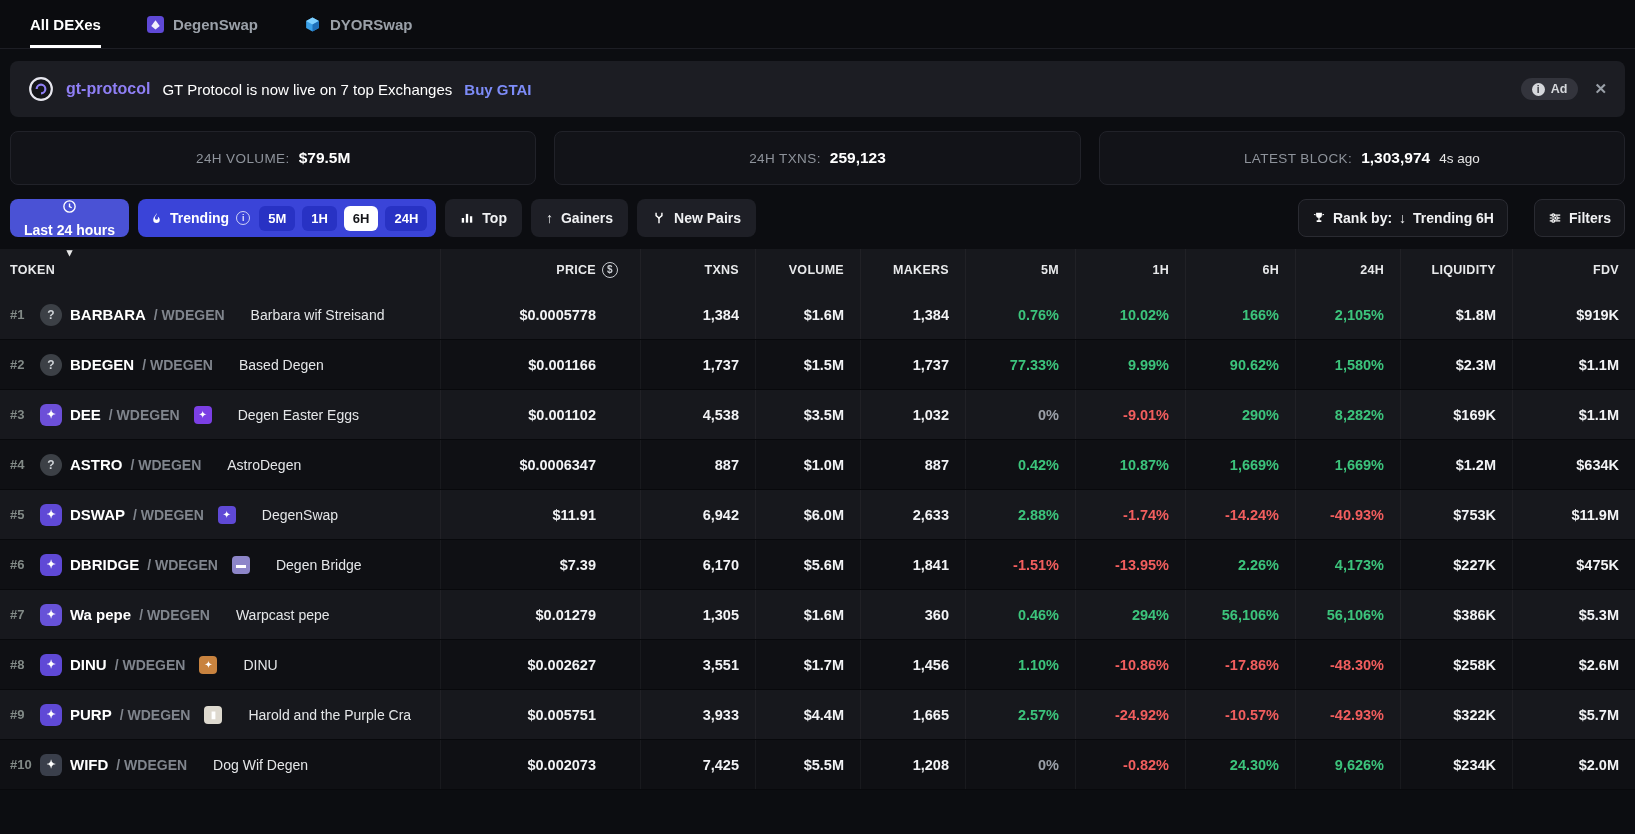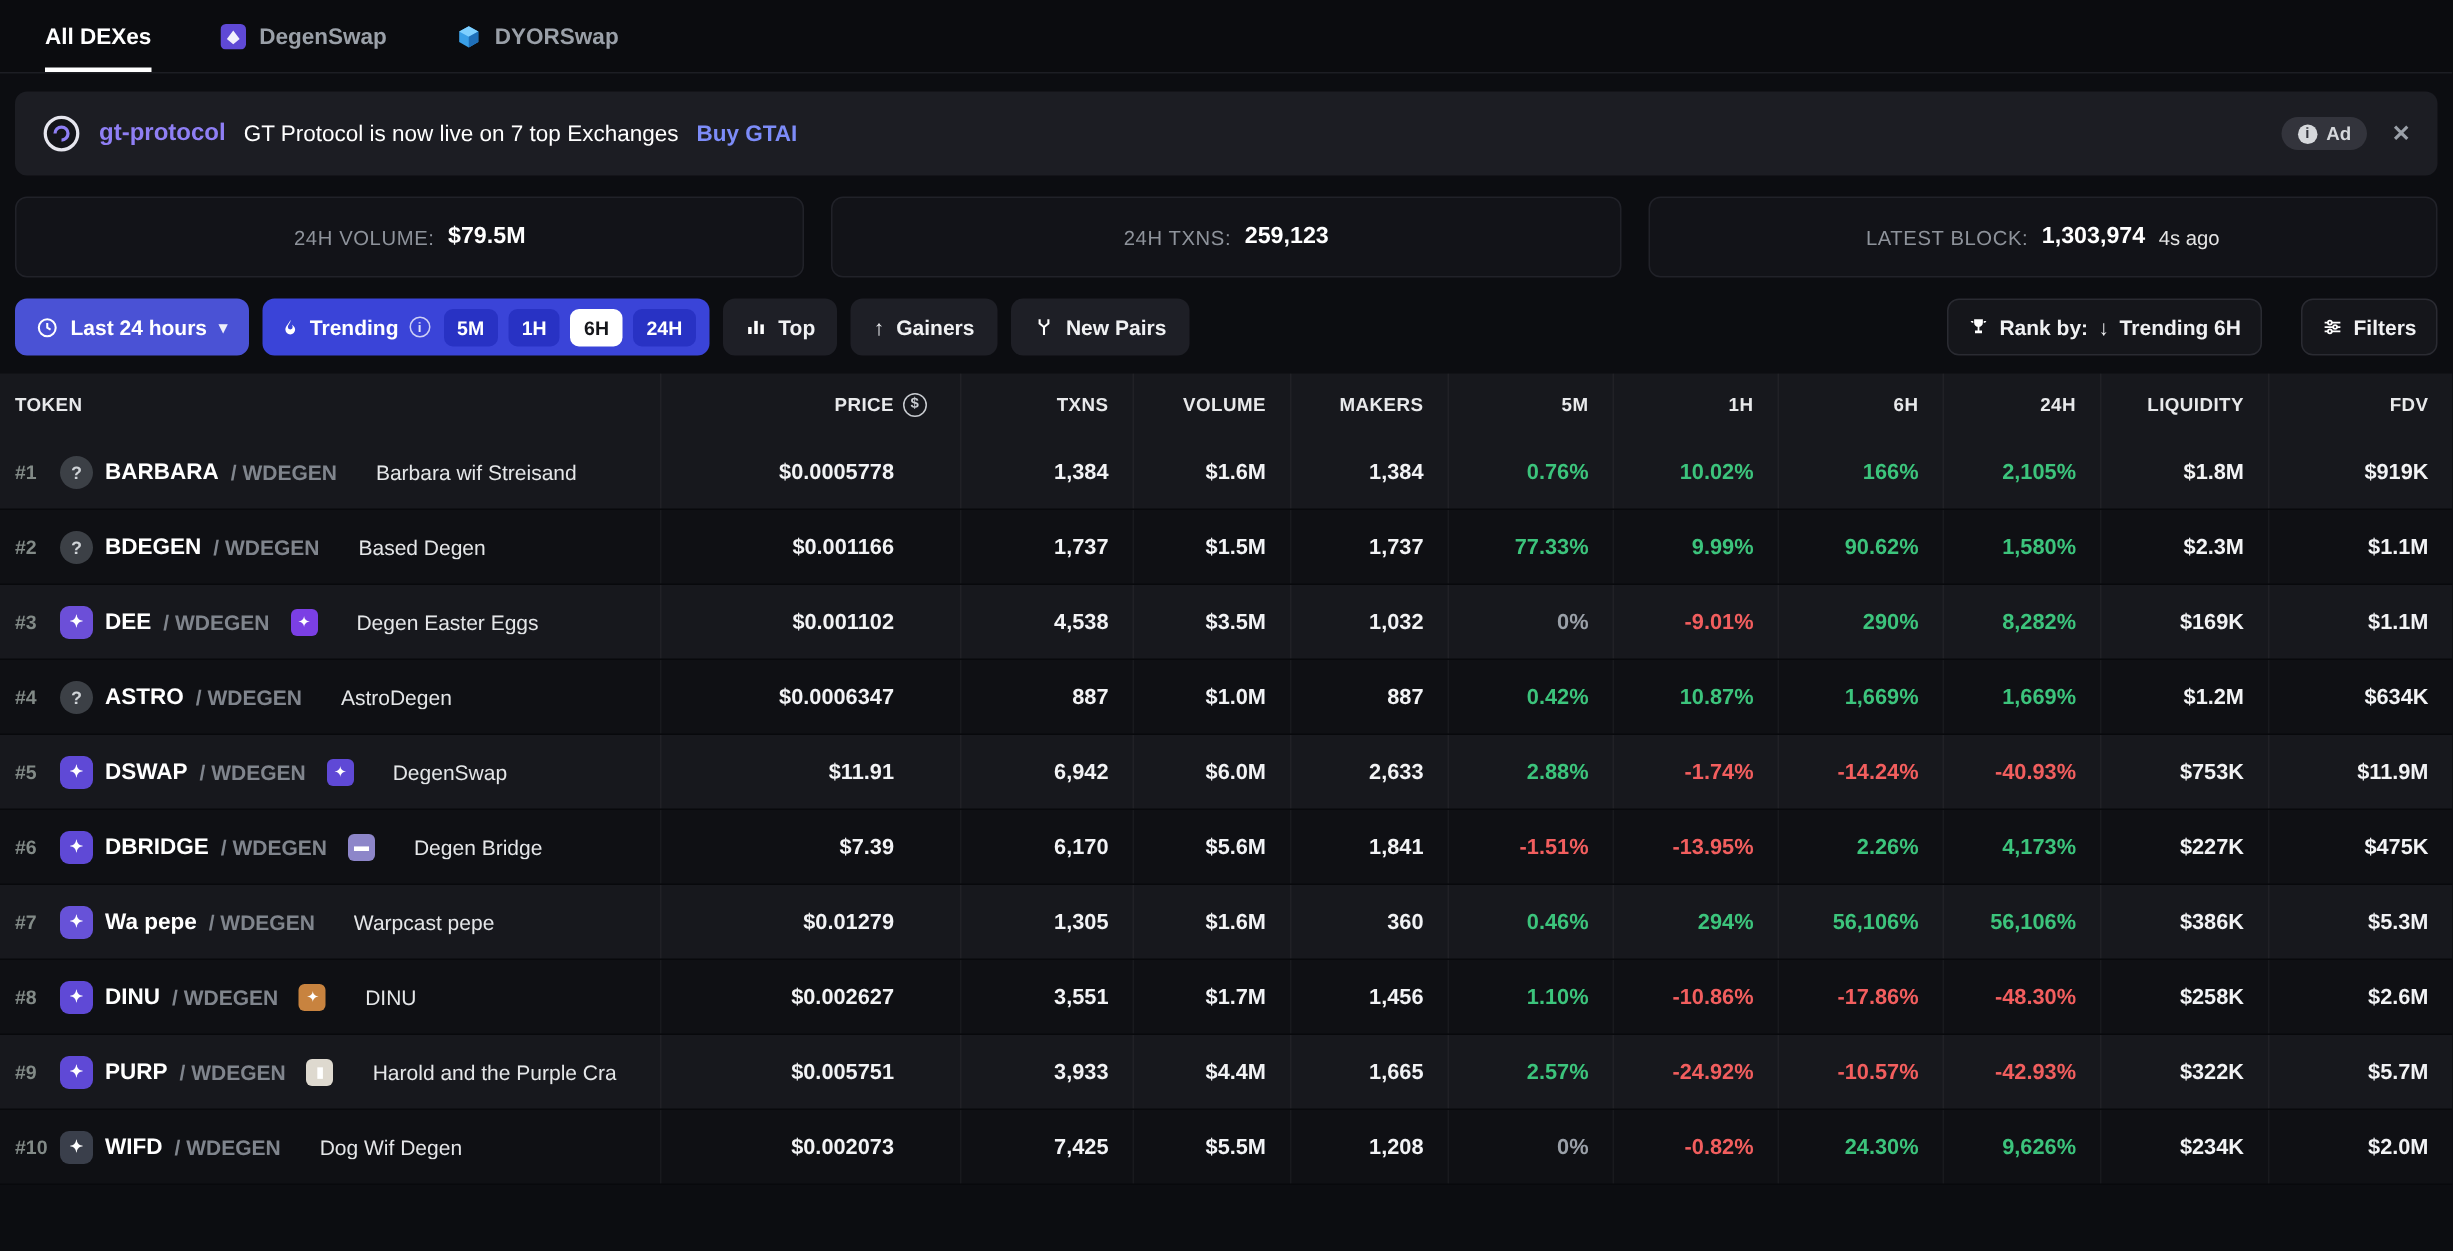--- a/index.html
+++ b/index.html
@@ -36,21 +36,21 @@
   .stats { display: flex; gap: 18px; margin: 0 10px 14px; }
   .stat { flex: 1; background: #121318; border: 1px solid #212229; border-radius: 8px; height: 54px;
           display: flex; align-items: center; justify-content: center; gap: 9px; }
   .stat-label { color: #8e939b; font-size: 13.5px; letter-spacing: .4px; }
   .stat-value { color: #ffffff; font-weight: 800; font-size: 15.5px; }
   .stat-suffix { color: #e5e5e5; font-size: 13.5px; }
 
   
   .toolbar { display: flex; align-items: center; gap: 9px; margin: 0 10px 12px; }
   .btn-time { background: #4a52d5; color: #fff; font-weight: 700; border-radius: 8px;
-              padding: 0 14px; height: 38px; display: flex; align-items: center; gap: 8px; font-size: 14px; }
+              padding: 0 14px; height: 38px; display: flex; align-items: center; gap: 8px; font-size: 14px; flex-direction: column; }
   .caret { font-size: 11px; opacity: .9; }
   .trending { background: #3a44d8; border-radius: 8px; padding: 0 9px 0 12px; height: 38px;
               display: flex; align-items: center; gap: 7px; color: #fff; font-weight: 700; font-size: 14px; }
   .info-outline { width: 14px; height: 14px; border-radius: 50%; border: 1.3px solid rgba(255,255,255,.75);
                   color: rgba(255,255,255,.85); font-size: 9px; font-weight: 800;
                   display: inline-flex; align-items: center; justify-content: center; margin-right: 2px; }
   .pill { background: #2832c4; border-radius: 6px; padding: 6px 9px; font-size: 13px; font-weight: 700;
           color: #fff; cursor: pointer; line-height: 1; }
   .pill.active { background: #fff; color: #15161a; }
   .btn-dark { background: #1e1f26; color: #f0f1f3; font-weight: 700; border-radius: 8px;

